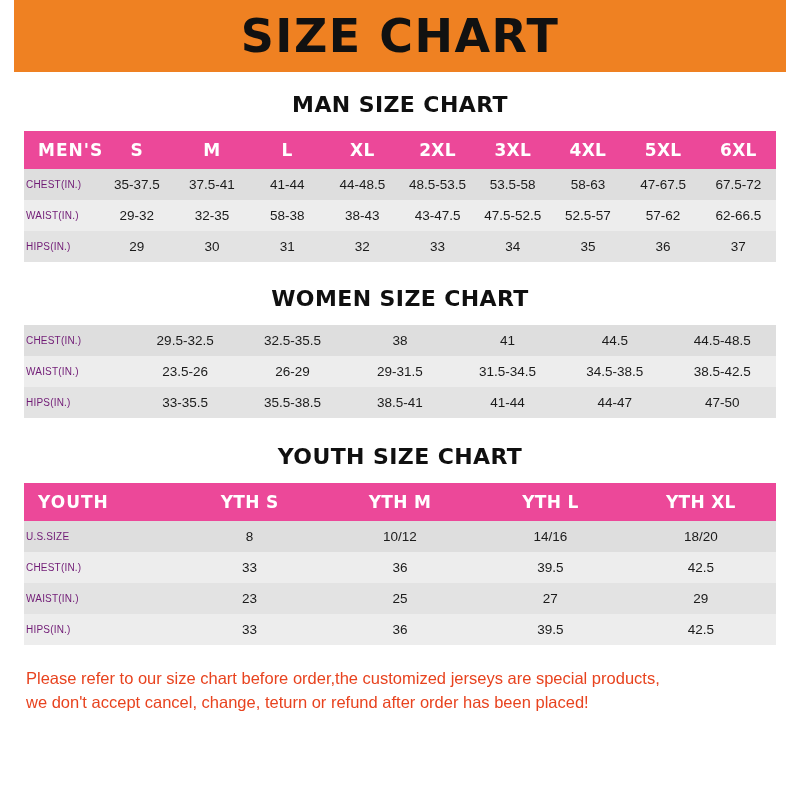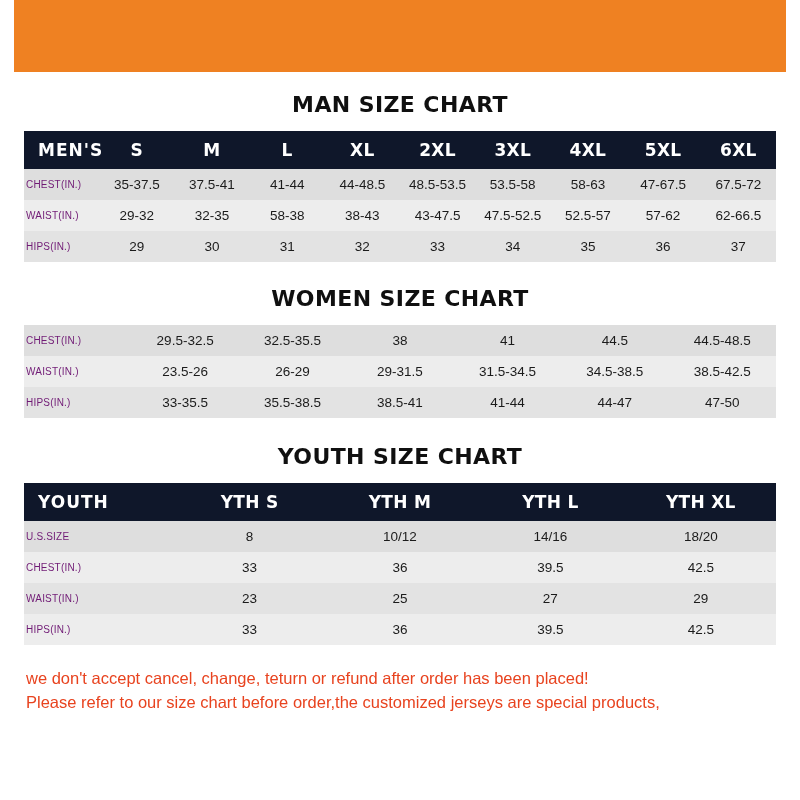--- a/index.html
+++ b/index.html
@@ -64,21 +64,21 @@
   
   .table-wrap {
     padding: 0 24px;
   }
   table.size-table {
     width: 100%;
     border-collapse: collapse;
     table-layout: fixed;
   }
   table.size-table tr.head-row {
-    background: #0f172a;
+    background: #ec4899;
   }
   table.size-table tr.head-row th {
     color: #ffffff;
     font-family: "DejaVu Sans", sans-serif;
     font-weight: bold;
     font-size: 17px;
     padding: 9px 2px;
     text-align: center;
     letter-spacing: 0.3px;
   }
@@ -117,20 +117,21 @@
   .footer-note div { white-space: nowrap; }
 </style>
 </head>
 <body>
 
 <div class="page">
 
   <div class="banner">
     <div class="banner-edge-left"></div>
     <div class="banner-edge-right"></div>
+    <div class="banner-title">SIZE CHART</div>
   </div>
 
   <div class="section-title sect-man-title">MAN SIZE CHART</div>
   <div class="table-wrap">
     <table class="size-table">
       <tbody>
           <tr class="head-row">
         <th class="rowlabel">MEN'S</th>
         <th>S</th>
         <th>M</th>
@@ -254,17 +255,17 @@
         <td>33</td>
         <td>36</td>
         <td>39.5</td>
         <td>42.5</td>
       </tr>
     </tbody>
       </table>
   </div>
 
   <div class="footer-note">
+    <div>Please refer to our size chart before order,the customized jerseys are special products,</div>
     <div>we don't accept cancel, change, teturn or refund after order has been placed!</div>
-    <div>Please refer to our size chart before order,the customized jerseys are special products,</div>
   </div>
 
 </div>
 
 </body></html>

